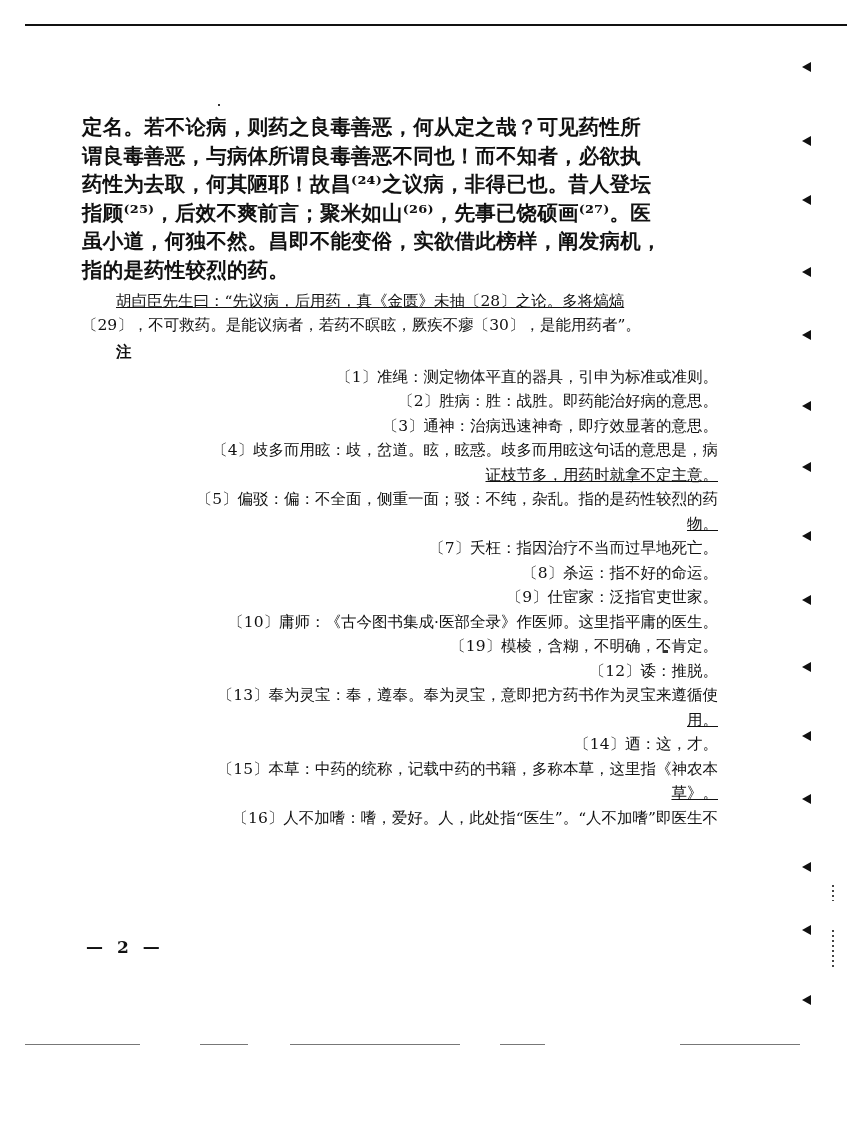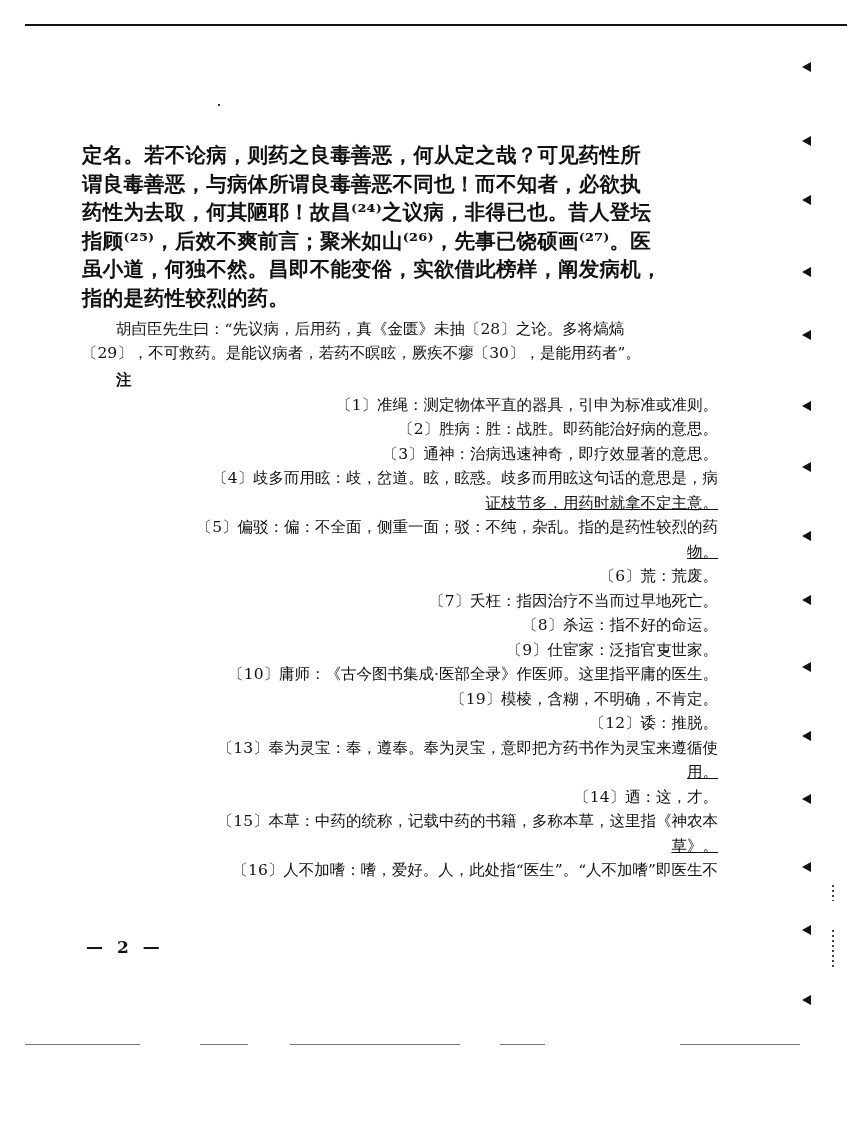--- a/index.html
+++ b/index.html
@@ -7,30 +7,30 @@
       width: 866px; height: 1122px; position: relative; overflow: hidden;
       font-family: "DejaVu Serif", "Liberation Serif", serif; color: #111;
     }
     .top-rule {
       position: absolute; left: 25px; top: 24px; width: 822px; height: 2px;
       background: #111;
     }
     .bottom-rule {
       position: absolute; top: 1044px; height: 1px; background: #777;
     }
-    .page { position: absolute; left: 82px; top: 113px; width: 636px; margin-top: 28px; }
+    .page { position: absolute; left: 82px; top: 113px; width: 636px; }
     .body-line {
       font-size: 20.5px; line-height: 28.6px; height: 28.6px;
       white-space: nowrap; letter-spacing: 0.2px; font-weight: 600;
     }
     .quote-block { margin-top: 4px; }
     .quote-line {
       font-size: 15.5px; line-height: 24px; height: 24px; white-space: nowrap;
     }
-    .quote-line.first { padding-left: 34px; }
+    .quote-line.first { padding-left: 34px; text-decoration: underline; }
     .notes-heading {
       font-size: 15.5px; line-height: 26px; height: 26px;
       font-weight: 700; padding-left: 34px; margin-top: 2px;
     }
     .note-line {
       font-size: 15.5px; line-height: 24.5px; height: 24.5px; white-space: nowrap; text-align: right;
     }
     .note-line.cont { padding-left: 20px; text-decoration: underline; }
     .note-num { letter-spacing: 0; }
     .page-number {
@@ -80,23 +80,20 @@
     <div>
       <div class="note-line"><span class="note-num">〔3〕</span><span>通神：治病迅速神奇，即疗效显著的意思。</span></div>
     </div>
     <div>
       <div class="note-line"><span class="note-num">〔4〕</span><span>歧多而用眩：歧，岔道。眩，眩惑。歧多而用眩这句话的意思是，病</span></div>
       <div class="note-line cont">证枝节多，用药时就拿不定主意。</div>
     </div>
     <div>
       <div class="note-line"><span class="note-num">〔5〕</span><span>偏驳：偏：不全面，侧重一面；驳：不纯，杂乱。指的是药性较烈的药</span></div>
       <div class="note-line cont">物。</div>
-    </div>
-    <div>
-      <div class="note-line"><span class="note-num">〔6〕</span><span>荒：荒废。</span></div>
     </div>
     <div>
       <div class="note-line"><span class="note-num">〔7〕</span><span>夭枉：指因治疗不当而过早地死亡。</span></div>
     </div>
     <div>
       <div class="note-line"><span class="note-num">〔8〕</span><span>杀运：指不好的命运。</span></div>
     </div>
     <div>
       <div class="note-line"><span class="note-num">〔9〕</span><span>仕宦家：泛指官吏世家。</span></div>
     </div>

